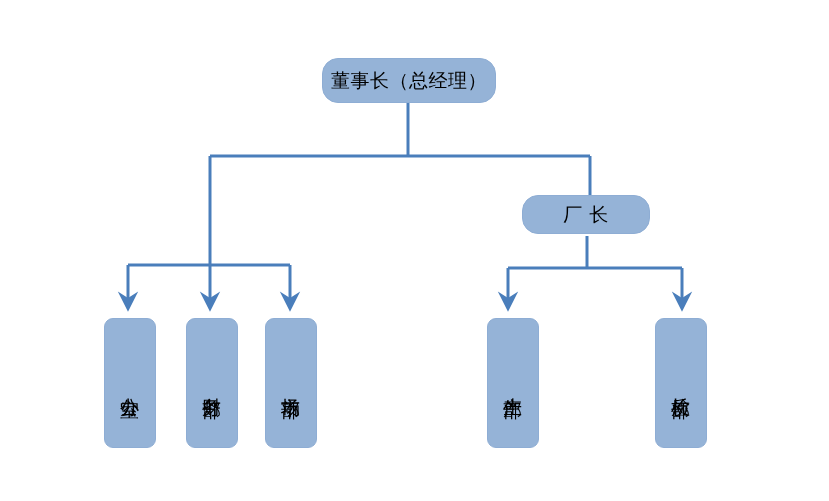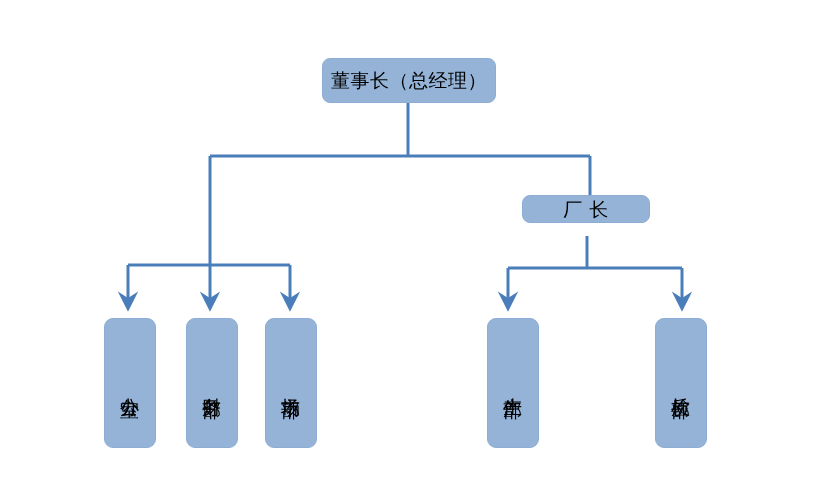--- a/index.html
+++ b/index.html
@@ -35,21 +35,21 @@
     background: #95b3d7;
     border: 1px solid #8eadd4;
     border-radius: 7px;
     display: flex;
     align-items: center;
     justify-content: center;
     color: #000000;
     box-shadow: 0 0 0 0 rgba(0,0,0,0);
   }
   .node-horizontal {
-    border-radius: 8px;
+    border-radius: 16px;
     justify-content: center;
   }
   .node-horizontal .node-label {
     font-size: 19px;
     line-height: 1;
     letter-spacing: 0.5px;
     white-space: nowrap;
   }
   .node-vertical {
     border-radius: 9px;
@@ -60,21 +60,21 @@
     font-size: 19px;
     line-height: 1.62;
     writing-mode: vertical-rl;
     text-orientation: upright;
     letter-spacing: 1px;
     white-space: nowrap;
     display: block;
   }
   
   #node-chairman   { left: 322px; top: 58px;  width: 174px; height: 45px; }
-  #node-plant-mgr  { left: 522px; top: 195px; width: 128px; height: 28px; }
+  #node-plant-mgr  { left: 522px; top: 195px; width: 128px; height: 39px; }
   #node-office     { left: 104px; top: 318px; width: 52px;  height: 130px; }
   #node-finance    { left: 186px; top: 318px; width: 52px;  height: 130px; }
   #node-market     { left: 265px; top: 318px; width: 52px;  height: 130px; }
   #node-production { left: 487px; top: 318px; width: 52px;  height: 130px; }
   #node-quality    { left: 655px; top: 318px; width: 52px;  height: 130px; }
 </style>
 </head>
 <body>
 
 <div id="org-chart">

